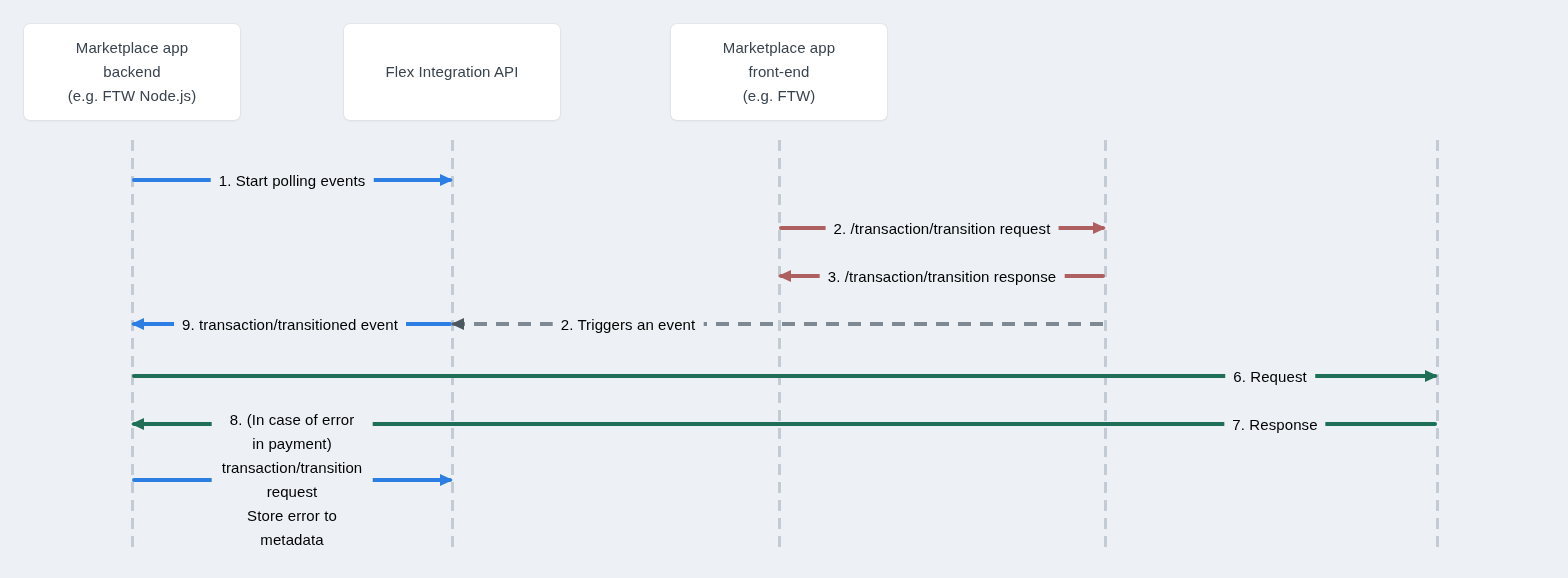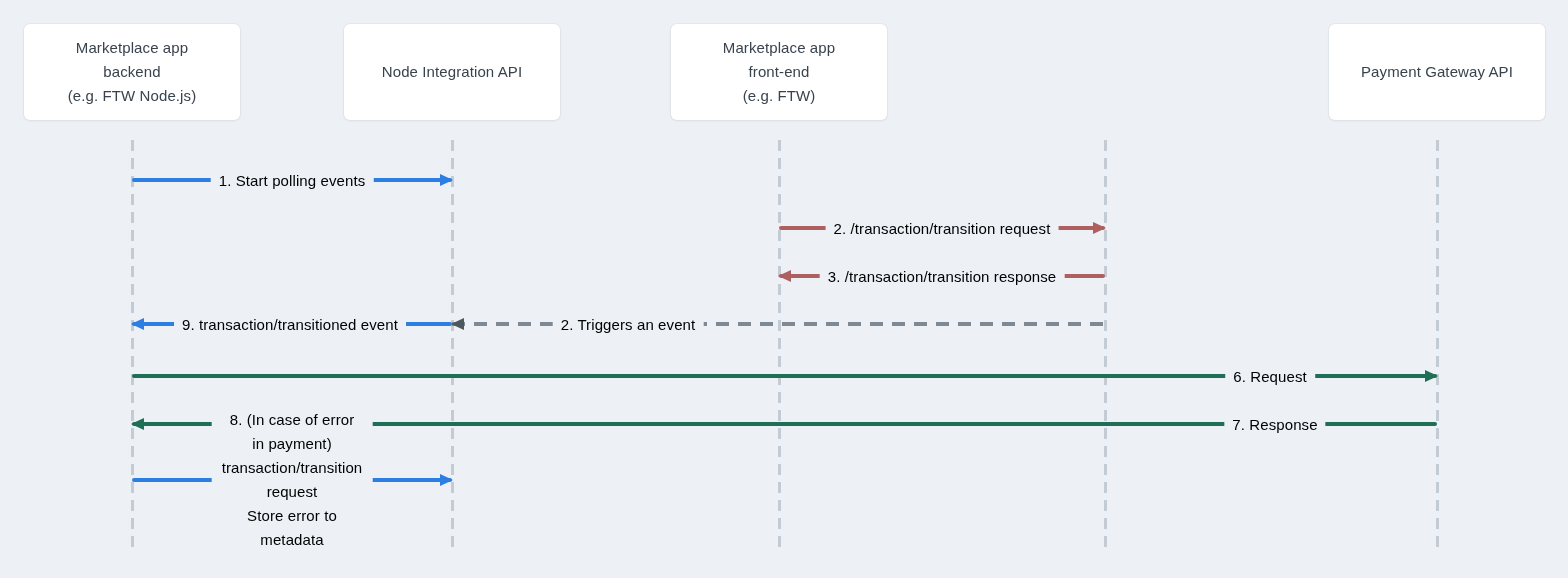--- a/index.html
+++ b/index.html
@@ -100,29 +100,26 @@
 <body>
 
 <div class="diagram">
 
   <div class="actor-box" style="left:24px">
     <div class="actor-label">Marketplace app
 backend
 (e.g. FTW Node.js)</div>
   </div>
   <div class="actor-box" style="left:344px">
-    <div class="actor-label">Node Integration API</div>
+    <div class="actor-label">Flex Integration API</div>
   </div>
   <div class="actor-box" style="left:671px">
     <div class="actor-label">Marketplace app
 front-end
 (e.g. FTW)</div>
-  </div>
-  <div class="actor-box" style="left:1329px">
-    <div class="actor-label">Payment Gateway API</div>
   </div>
 
   <div class="lifeline" style="left:130.5px"></div>
   <div class="lifeline" style="left:450.5px"></div>
   <div class="lifeline" style="left:777.5px"></div>
   <div class="lifeline" style="left:1103.5px"></div>
   <div class="lifeline" style="left:1435.5px"></div>
 
   <div class="msg" style="left:132px; top:180px; width:320px">
     <div class="msg-line solid-blue"></div>

